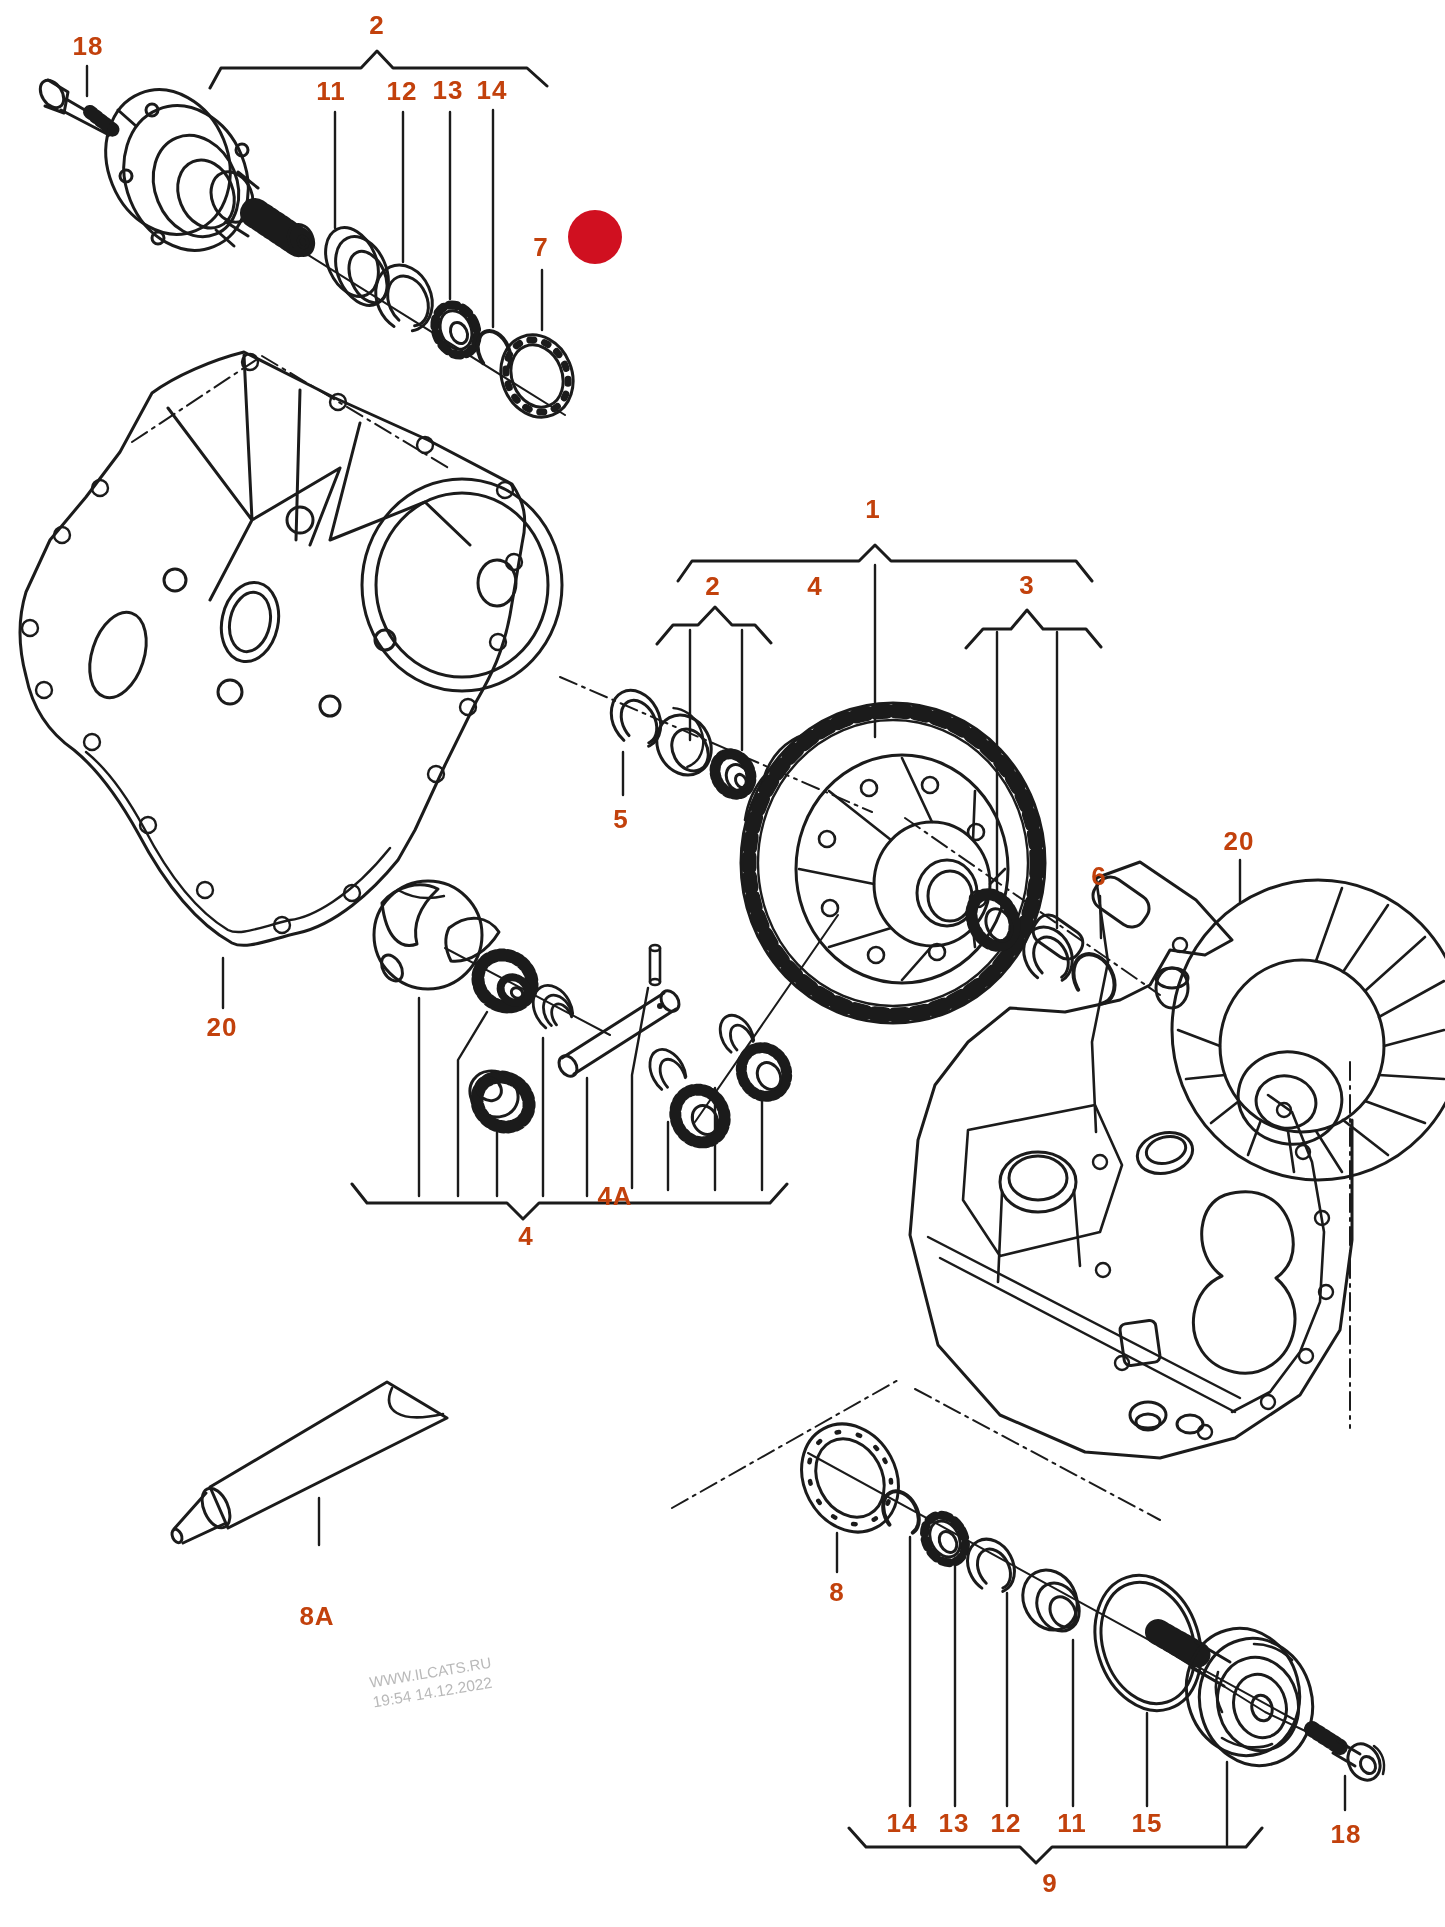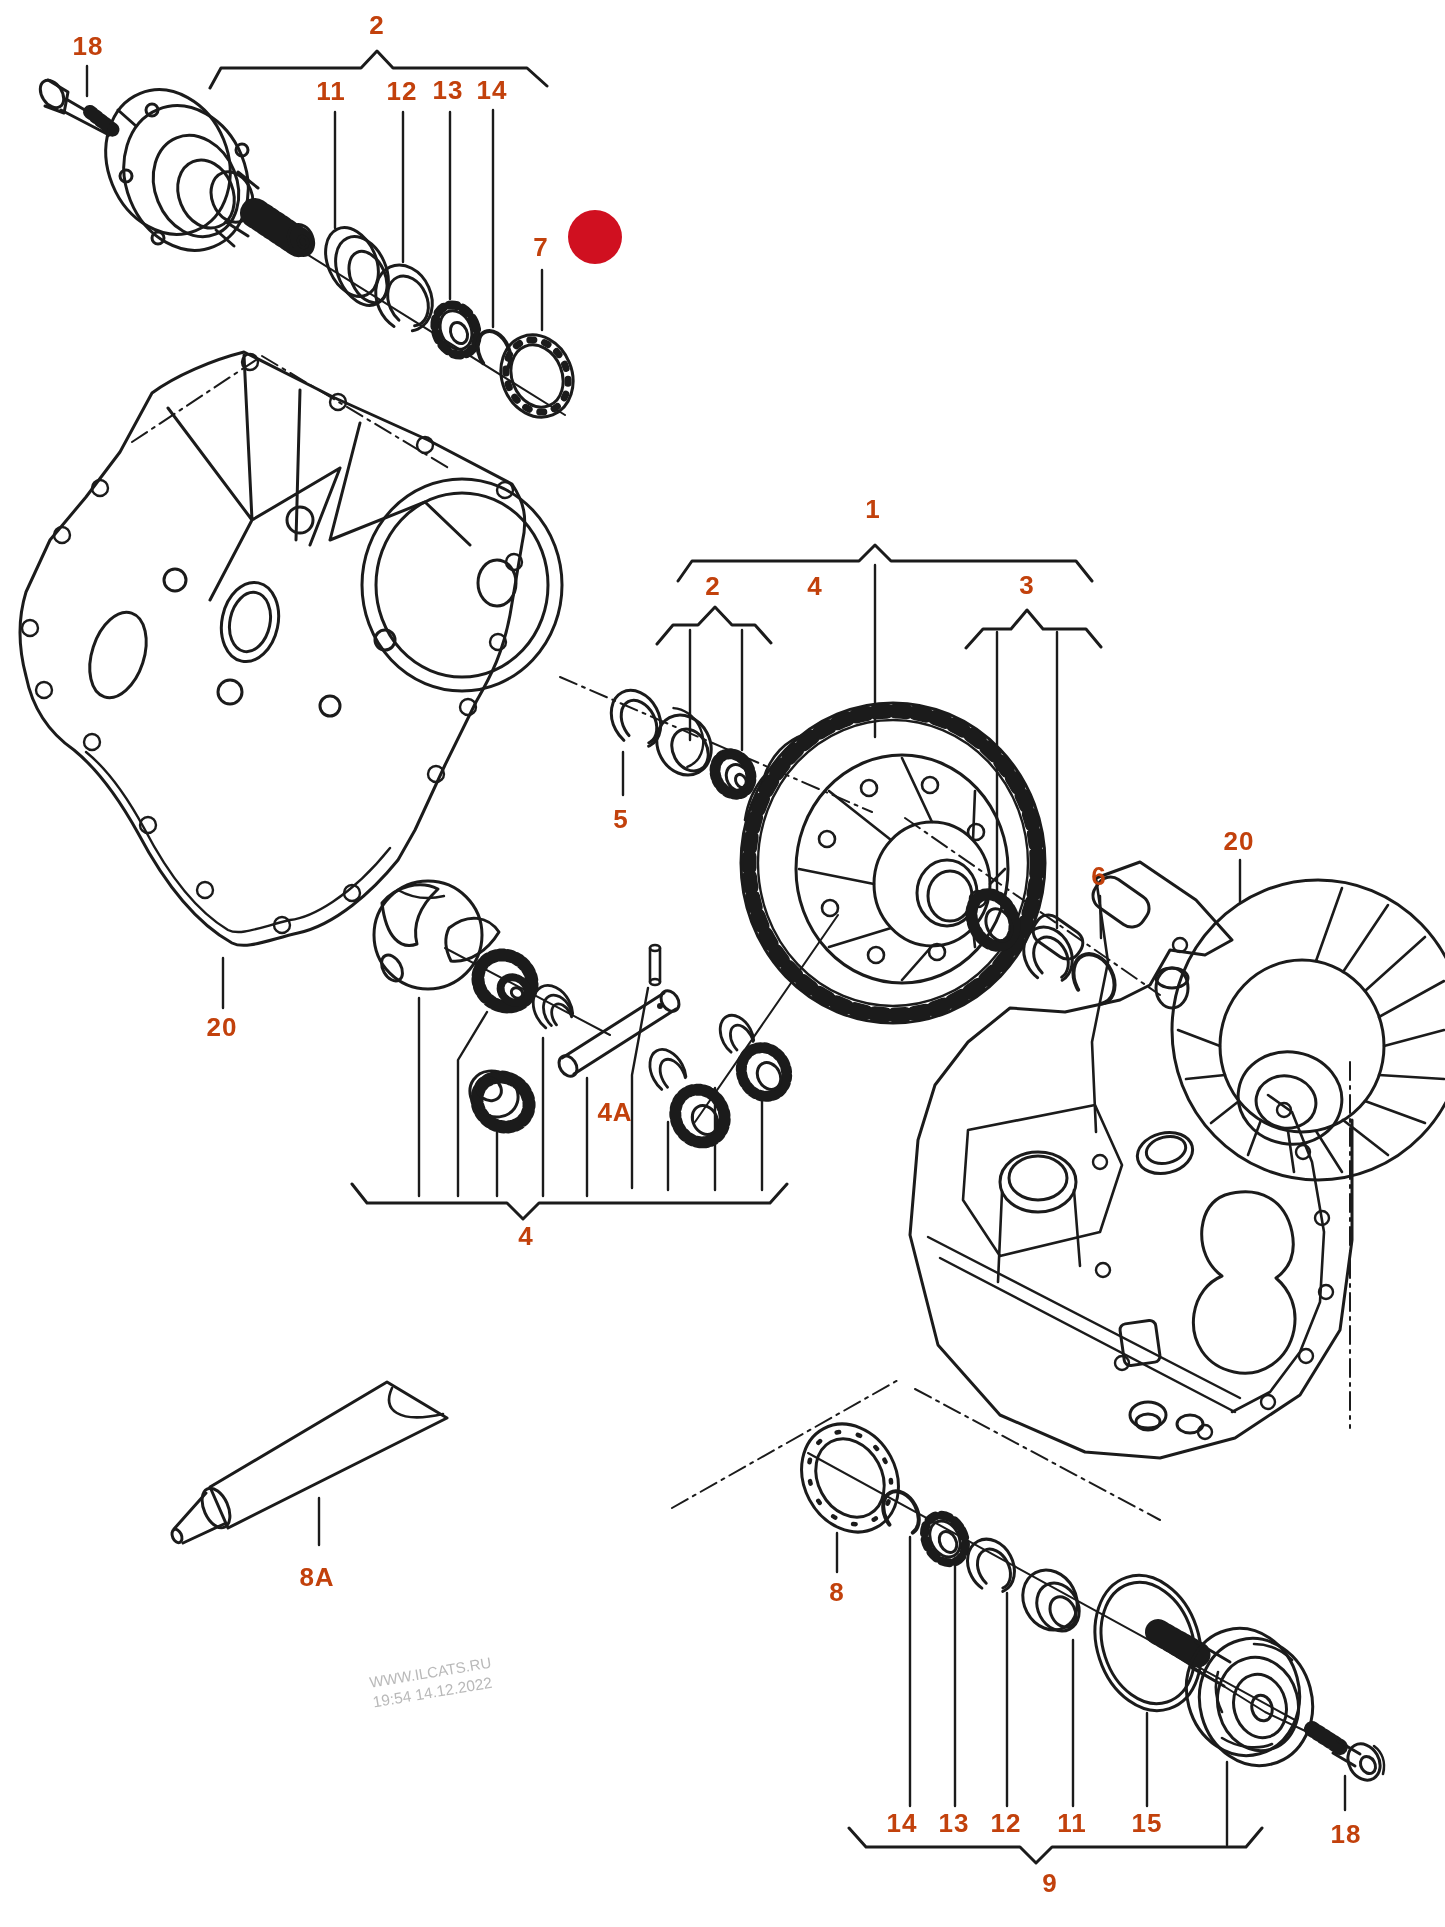--- a/index.html
+++ b/index.html
@@ -409,23 +409,23 @@
 <div class="callout" style="left:492px;top:90px;">14</div>
 <div class="callout" style="left:541px;top:247px;">7</div>
 <div class="callout" style="left:873px;top:509px;">1</div>
 <div class="callout" style="left:713px;top:586px;">2</div>
 <div class="callout" style="left:815px;top:586px;">4</div>
 <div class="callout" style="left:1027px;top:585px;">3</div>
 <div class="callout" style="left:621px;top:819px;">5</div>
 <div class="callout" style="left:1099px;top:876px;">6</div>
 <div class="callout" style="left:1239px;top:841px;">20</div>
 <div class="callout" style="left:222px;top:1027px;">20</div>
-<div class="callout" style="left:615px;top:1112px;">4A</div>
+<div class="callout" style="left:615px;top:1196px;">4A</div>
 <div class="callout" style="left:526px;top:1236px;">4</div>
-<div class="callout" style="left:317px;top:1577px;">8A</div>
+<div class="callout" style="left:317px;top:1616px;">8A</div>
 <div class="callout" style="left:837px;top:1592px;">8</div>
 <div class="callout" style="left:902px;top:1823px;">14</div>
 <div class="callout" style="left:954px;top:1823px;">13</div>
 <div class="callout" style="left:1006px;top:1823px;">12</div>
 <div class="callout" style="left:1072px;top:1823px;">11</div>
 <div class="callout" style="left:1147px;top:1823px;">15</div>
 <div class="callout" style="left:1346px;top:1834px;">18</div>
 <div class="callout" style="left:1050px;top:1883px;">9</div>
 
 <div class="watermark" style="left:368px;top:1673px;">

